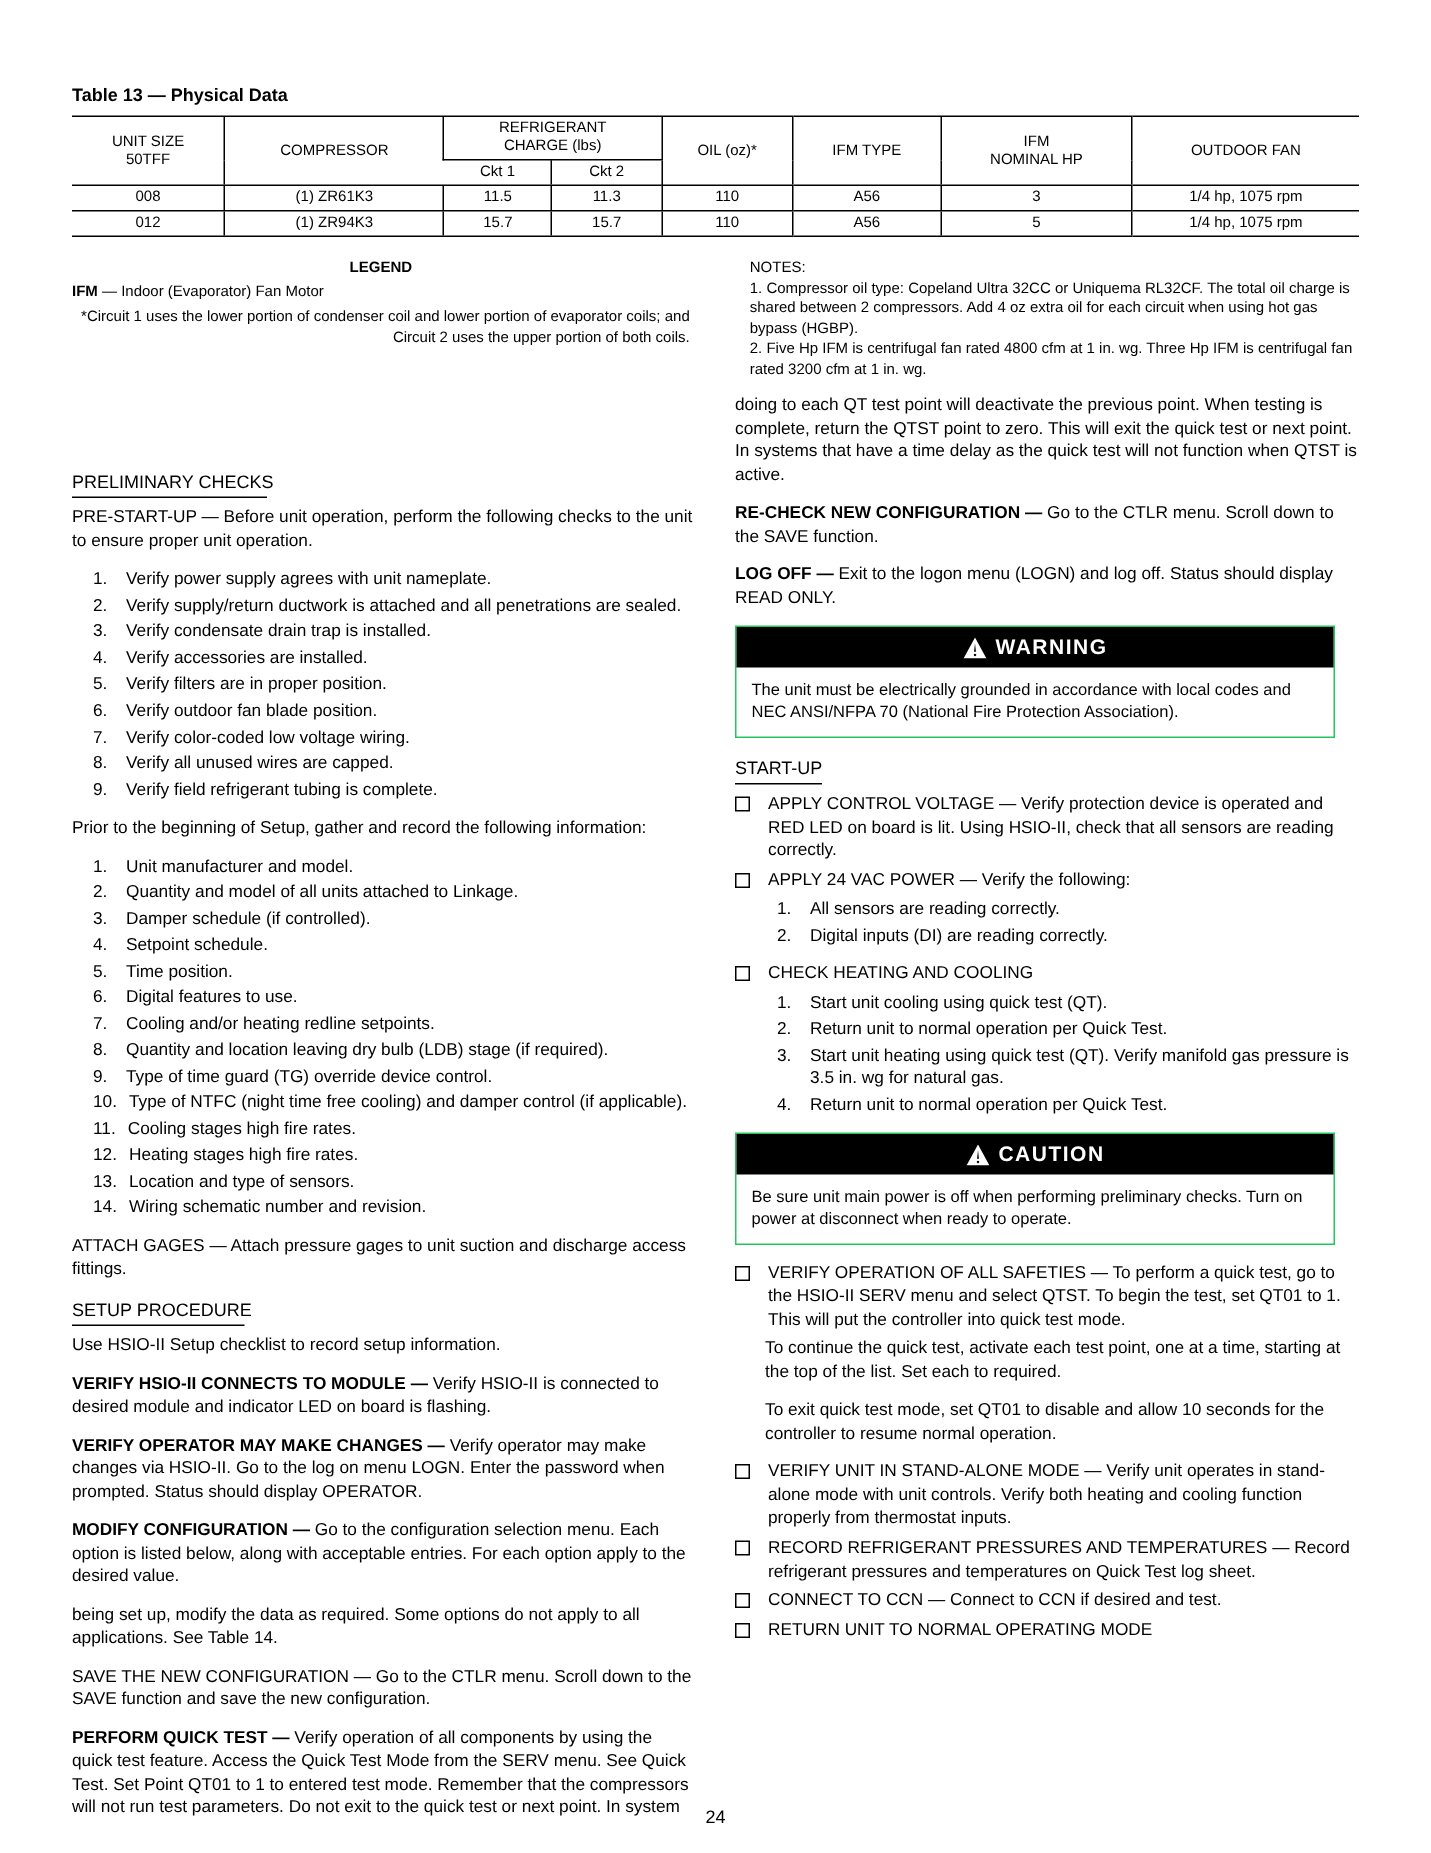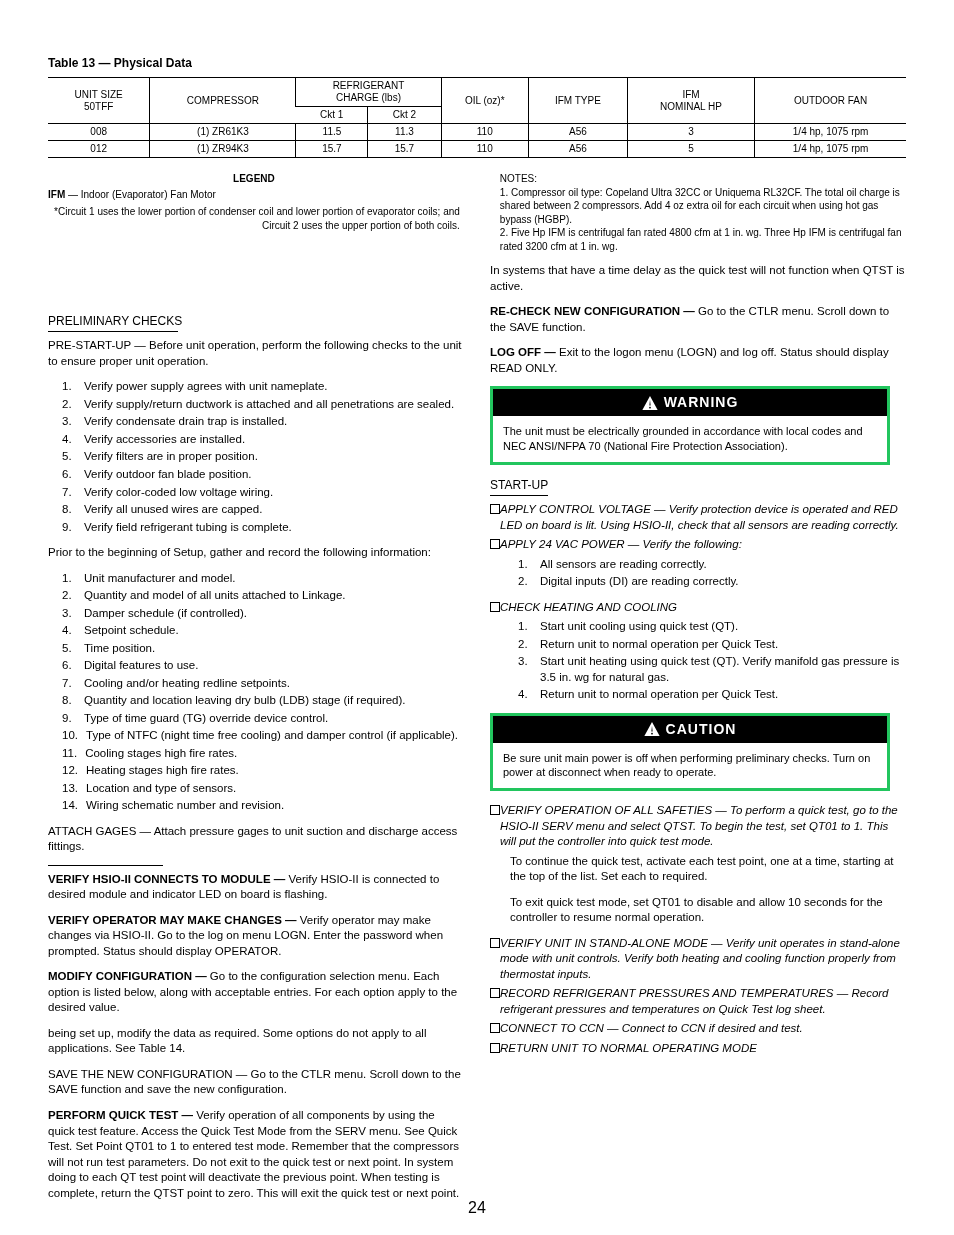--- a/index.html
+++ b/index.html
@@ -59,21 +59,21 @@
   }
 
   p { margin-bottom: 10px; }
   .para-head { font-weight: bold; }
 
   .indent-list { margin-left: 14px; margin-bottom: 10px; }
   .indent-item { display: flex; gap: 8px; margin-bottom: 2px; }
   .indent-item .num { min-width: 14px; }
 
   .alert-box {
-    border: 3px solid #22c55e;
+    border: 1px solid #22c55e;
     margin: 10px 16px 12px 0;
     break-inside: avoid;
   }
   .alert-head {
     background: #000;
     color: #fff;
     text-align: center;
     font-weight: bold;
     font-size: 14px;
     letter-spacing: 1px;
@@ -83,31 +83,31 @@
     justify-content: center;
     gap: 6px;
   }
   .alert-head svg { width: 16px; height: 14px; }
   .alert-body {
     padding: 8px 10px;
     font-size: 11px;
     line-height: 1.35;
   }
 
-  .check-item { display:flex; gap:0; margin-bottom:4px;font-style:italic; }
+  .check-item { display:flex; gap:12px; margin-bottom:4px; }
   .check-item .box { width:10px; height:10px; border:1px solid #000; margin-top:2px; flex:0 0 10px; }
   .check-item .txt { flex:1; }
 
   .page-num {
     position: absolute;
     bottom: 16px;
     left: 0;
     right: 0;
     text-align: center;
-    font-size: 16px;
+    font-size: 12px;
   }
 </style>
 </head>
 <body>
 
 <div class="table-title">Table 13 — Physical Data</div>
 
 <table class="spec">
   <tbody>
       <tr>
@@ -266,21 +266,23 @@
         <span>Location and type of sensors.</span>
       </div>
     <div class="indent-item">
         <span class="num">14.</span>
         <span>Wiring schematic number and revision.</span>
       </div>
   </div>
 
   <p>ATTACH GAGES — Attach pressure gages to unit suction and discharge access fittings.</p>
 
+  <div class="section-head">SETUP PROCEDURE</div>
   <hr class="rule" style="width:115px;">
+  <p>Use HSIO-II Setup checklist to record setup information.</p>
   <p><span class="para-head">VERIFY HSIO-II CONNECTS TO MODULE —</span><span> Verify HSIO-II is connected to desired module and indicator LED on board is flashing.</span></p>
   <p><span class="para-head">VERIFY OPERATOR MAY MAKE CHANGES —</span><span> Verify operator may make changes via HSIO-II. Go to the log on menu LOGN. Enter the password when prompted. Status should display OPERATOR.</span></p>
   <p><span class="para-head">MODIFY CONFIGURATION —</span><span> Go to the configuration selection menu. Each option is listed below, along with acceptable entries. For each option apply to the desired value.</span></p>
 
   <p>being set up, modify the data as required. Some options do not apply to all applications. See Table 14.</p>
   <p>SAVE THE NEW CONFIGURATION — Go to the CTLR menu. Scroll down to the SAVE function and save the new configuration.</p>
   <p><span class="para-head">PERFORM QUICK TEST —</span><span> Verify operation of all components by using the quick test feature. Access the Quick Test Mode from the SERV menu. See Quick Test. Set Point QT01 to 1 to entered test mode. Remember that the compressors will not run test parameters. Do not exit to the quick test or next point. In system doing to each QT test point will deactivate the previous point. When testing is complete, return the QTST point to zero. This will exit the quick test or next point. In systems that have a time delay as the quick test will not function when QTST is active.</span></p>
   <p><span class="para-head">RE-CHECK NEW CONFIGURATION —</span><span> Go to the CTLR menu. Scroll down to the SAVE function.</span></p>
   <p><span class="para-head">LOG OFF —</span><span> Exit to the logon menu (LOGN) and log off. Status should display READ ONLY.</span></p>
 

